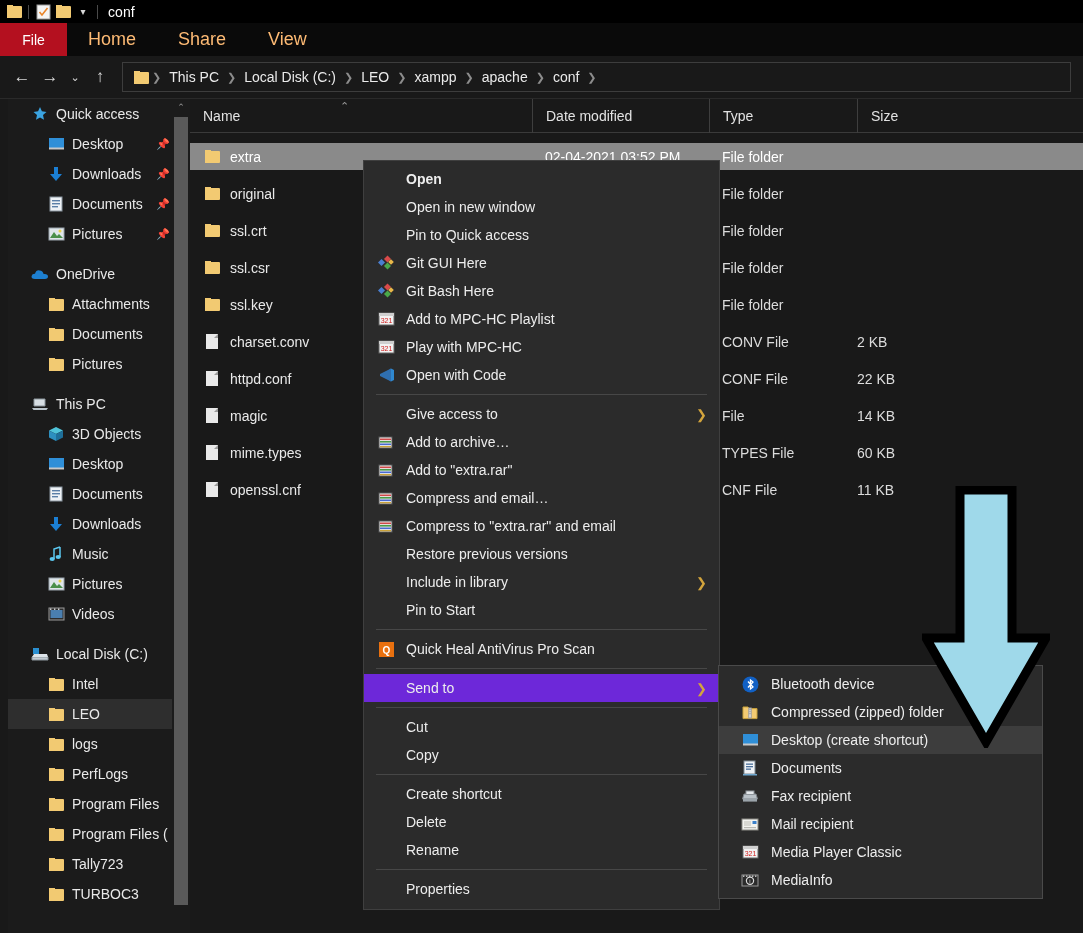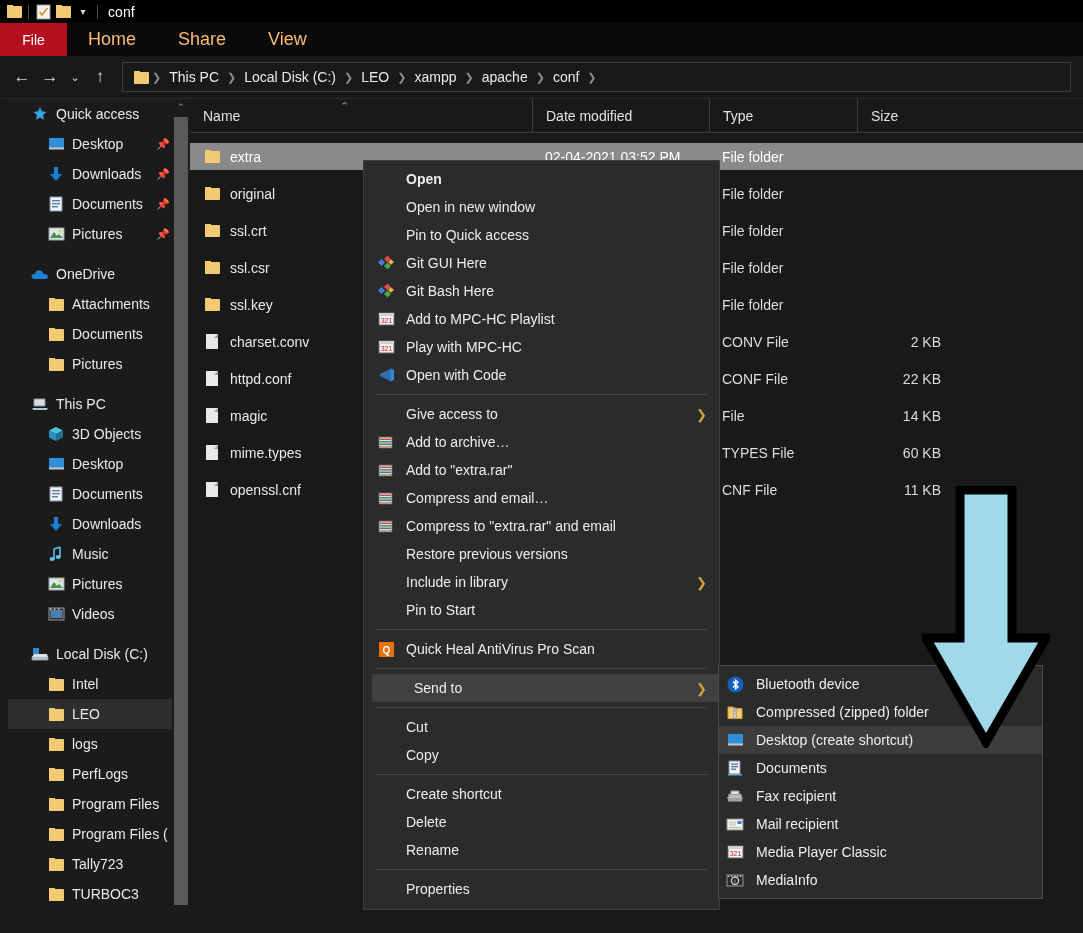--- a/index.html
+++ b/index.html
@@ -87,43 +87,43 @@
   .c-date { width: 177px; }
   .c-type { width: 148px; }
   .c-size { width: 102px; }
   .sortmark { position: absolute; left: 150px; top: 1px; font-size: 11px; color: #9a9a9a; }
 
   .row { display: flex; height: 27px; align-items: center; font-size: 14px; color: #e9e9e9; margin-top: 10px; }
   .row.sel { background: #8a8a8a; color: #ffffff; }
   .r-name { width: 342px; display: flex; align-items: center; padding-left: 13px; }
   .r-date { width: 177px; padding-left: 13px; color: #dcdcdc; }
   .r-type { width: 148px; padding-left: 13px; color: #dcdcdc; }
-  .r-size { width: 102px; padding-right: 18px; text-align: right; color: #dcdcdc; }
+  .r-size { width: 102px; padding-right: 18px; text-align: left; color: #dcdcdc; }
   .row.sel .r-date, .row.sel .r-type, .row.sel .r-size { color: #ffffff; }
   .r-ico { width: 18px; height: 16px; margin-right: 9px; display: flex; align-items: center; justify-content: center; }
 
   
   .ctxmenu {
     position: absolute; left: 363px; top: 160px; width: 357px;
     background: #2b2b2b; border: 1px solid #3f3f3f; padding: 4px 0 6px 0; z-index: 40;
   }
   .mi { height: 28px; display: flex; align-items: center; font-size: 14px; color: #ededed; position: relative; padding-left: 12px; }
-  .mi.hl { background: #404040; margin-left: 8px; }
+  .mi.hl { background: #6d28d9; }
   .mi.bold { font-weight: bold; }
   .mi-ico { width: 20px; height: 18px; display: flex; align-items: center; justify-content: center; flex: 0 0 20px; }
   .mi-lbl { margin-left: 10px; }
   .mi-arrow { position: absolute; right: 12px; color: #d3a43c; font-size: 13px; }
   .mi-sep { height: 1px; background: #474747; margin: 5px 12px; }
 
   
   .submenu {
     position: absolute; left: 718px; top: 665px; width: 325px;
     background: #2b2b2b; border: 1px solid #4a4a4a; padding: 4px 0 4px 0; z-index: 50;
   }
-  .smi { height: 28px; display: flex; align-items: center; font-size: 14px; color: #ededed; padding-left: 5px; }
+  .smi { height: 28px; display: flex; align-items: center; font-size: 14px; color: #ededed; padding-left: 20px; }
   .smi.hl { background: #3d3d3d; }
   .smi-ico { width: 22px; height: 18px; display: flex; align-items: center; justify-content: center; flex: 0 0 22px; }
   .smi-lbl { margin-left: 10px; }
 
   
   .bigarrow { position: absolute; left: 922px; top: 486px; width: 128px; height: 262px; z-index: 60; pointer-events: none; }
 
   
   .folder-ico { width: 15px; height: 13px; position: relative; }
   .folder-ico::before {

